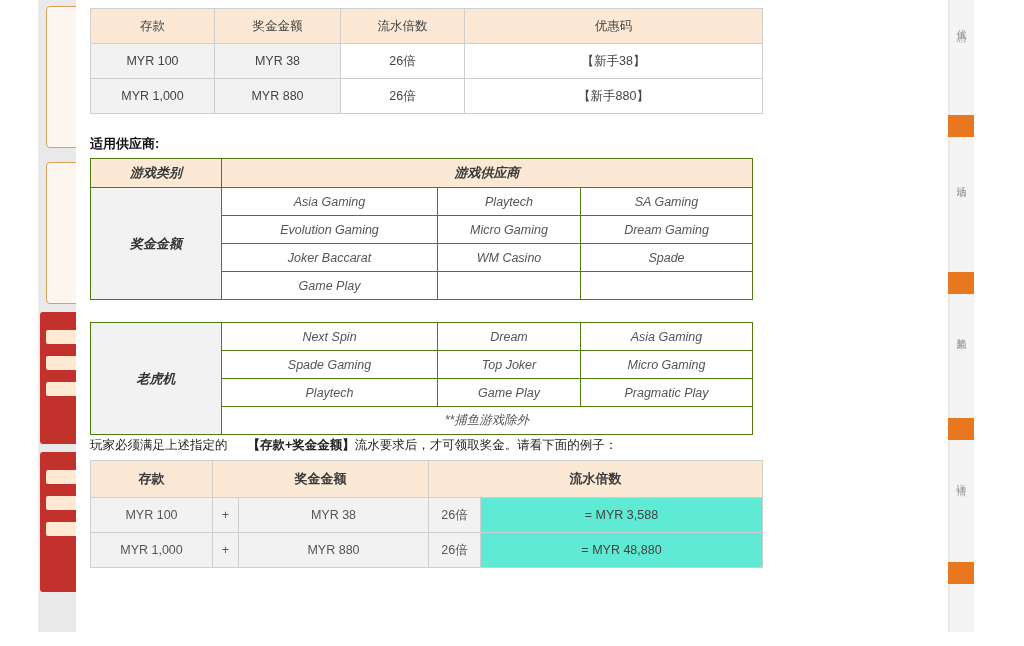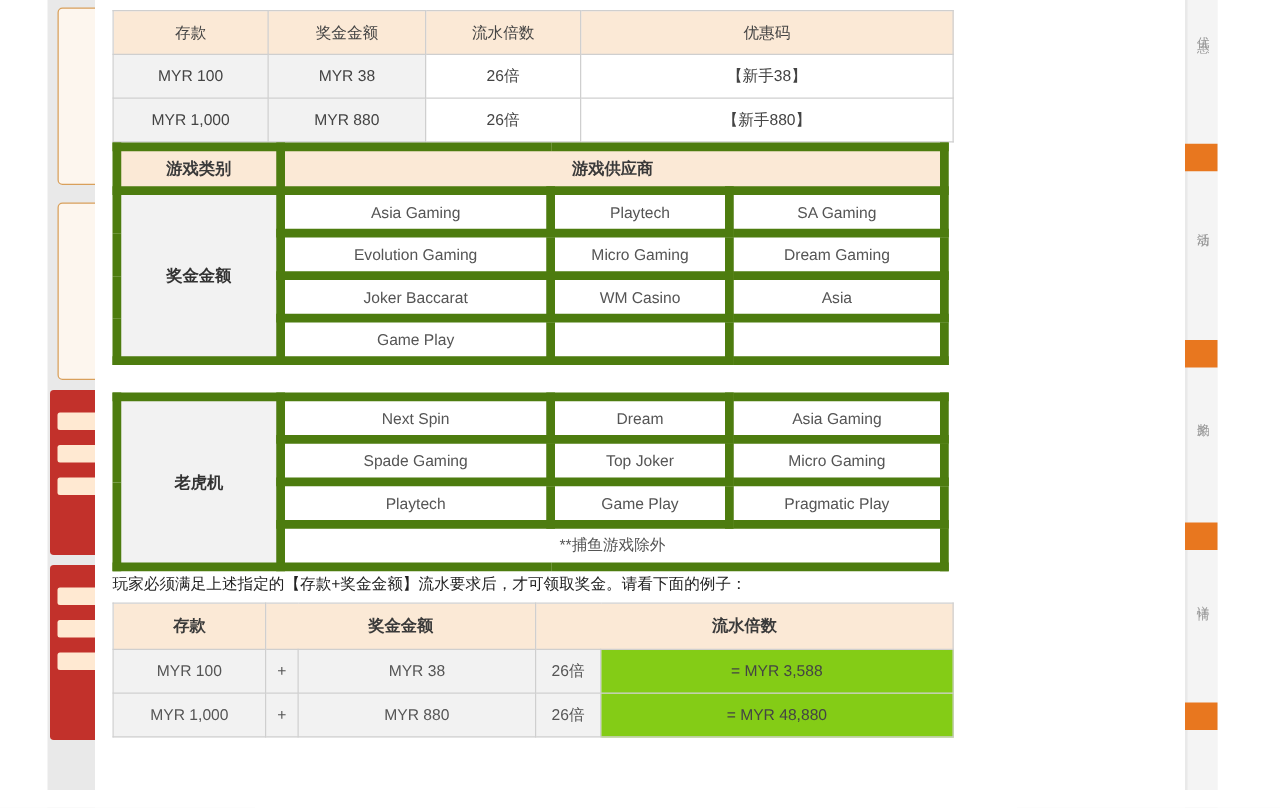--- a/index.html
+++ b/index.html
@@ -119,21 +119,21 @@
     margin: 0 0 6px 0;
     line-height: 16px;
   }
   .section-head.spaced { margin-top: 22px; }
   .note-line {
     font-size: 12.5px;
     color: #222;
     margin: 2px 0 6px 0;
     line-height: 17px;
   }
-  .note-line b { font-weight: normal; }
+  .note-line b { font-weight: bold; margin-left: 20px; }
 
   table.tbl {
     border-collapse: collapse;
     width: 672px;
     table-layout: fixed;
   }
   table.tbl td, table.tbl th {
     border: 1px solid #cfcfcf;
     text-align: center;
     vertical-align: middle;
@@ -155,28 +155,29 @@
   .bold-dark { font-weight: bold; color: #222; font-size: 13px; }
 
   
   table.prov {
     border-collapse: collapse;
     width: 662px;
     table-layout: fixed;
     margin-top: 0;
   }
   table.prov td {
-    border: 7px solid #4d7c0f;
+    border: 1px solid #4d7c0f;
     text-align: center;
     vertical-align: middle;
     font-size: 12.5px;
     color: #555;
     height: 27px;
     padding: 0;
     background: #ffffff;
+    font-style: italic;
   }
   table.prov td.cat {
     background: #f2f2f2;
     color: #333;
     font-weight: bold;
     font-size: 13px;
     width: 131px;
   }
   table.prov td.hdrcell {
     background: #fbe9d6;
@@ -195,21 +196,21 @@
     table-layout: fixed;
   }
   table.rwd td {
     border: 1px solid #cfcfcf;
     text-align: center;
     vertical-align: middle;
     font-size: 12.5px;
     color: #444;
     height: 34px;
     padding: 0;
-    background: #84cc16;
+    background: #5eead4;
   }
   table.rwd td.hdrcell {
     background: #fbe9d6;
     font-weight: bold;
     color: #3a3a3a;
     height: 36px;
     font-size: 13px;
   }
   table.rwd td.grey { background: #f2f2f2; color: #555; }
   table.rwd td.plus { background: #f2f2f2; color: #555; width: 26px; }
@@ -277,20 +278,21 @@
         </tr>
         <tr>
           <td class="cell-grey">MYR 1,000</td>
           <td class="cell-grey">MYR 880</td>
           <td class="cell-white">26倍</td>
           <td class="cell-white bold-dark">【新手880】</td>
         </tr>
       </tbody>
     </table>
 
+    <div class="section-head spaced">适用供应商:</div>
 
     <table class="prov">
       <colgroup>
         <col style="width:131px">
         <col style="width:216px">
         <col style="width:143px">
         <col style="width:172px">
       </colgroup>
       <tbody>
         <tr>
@@ -304,21 +306,21 @@
           <td>SA Gaming</td>
         </tr>
         <tr>
           <td>Evolution Gaming</td>
           <td>Micro Gaming</td>
           <td>Dream Gaming</td>
         </tr>
         <tr>
           <td>Joker Baccarat</td>
           <td>WM Casino</td>
-          <td>Asia</td>
+          <td>Spade</td>
         </tr>
         <tr>
           <td>Game Play</td>
           <td class="empty"></td>
           <td class="empty"></td>
         </tr>
       </tbody>
     </table>
 
     <div class="gap"></div>

